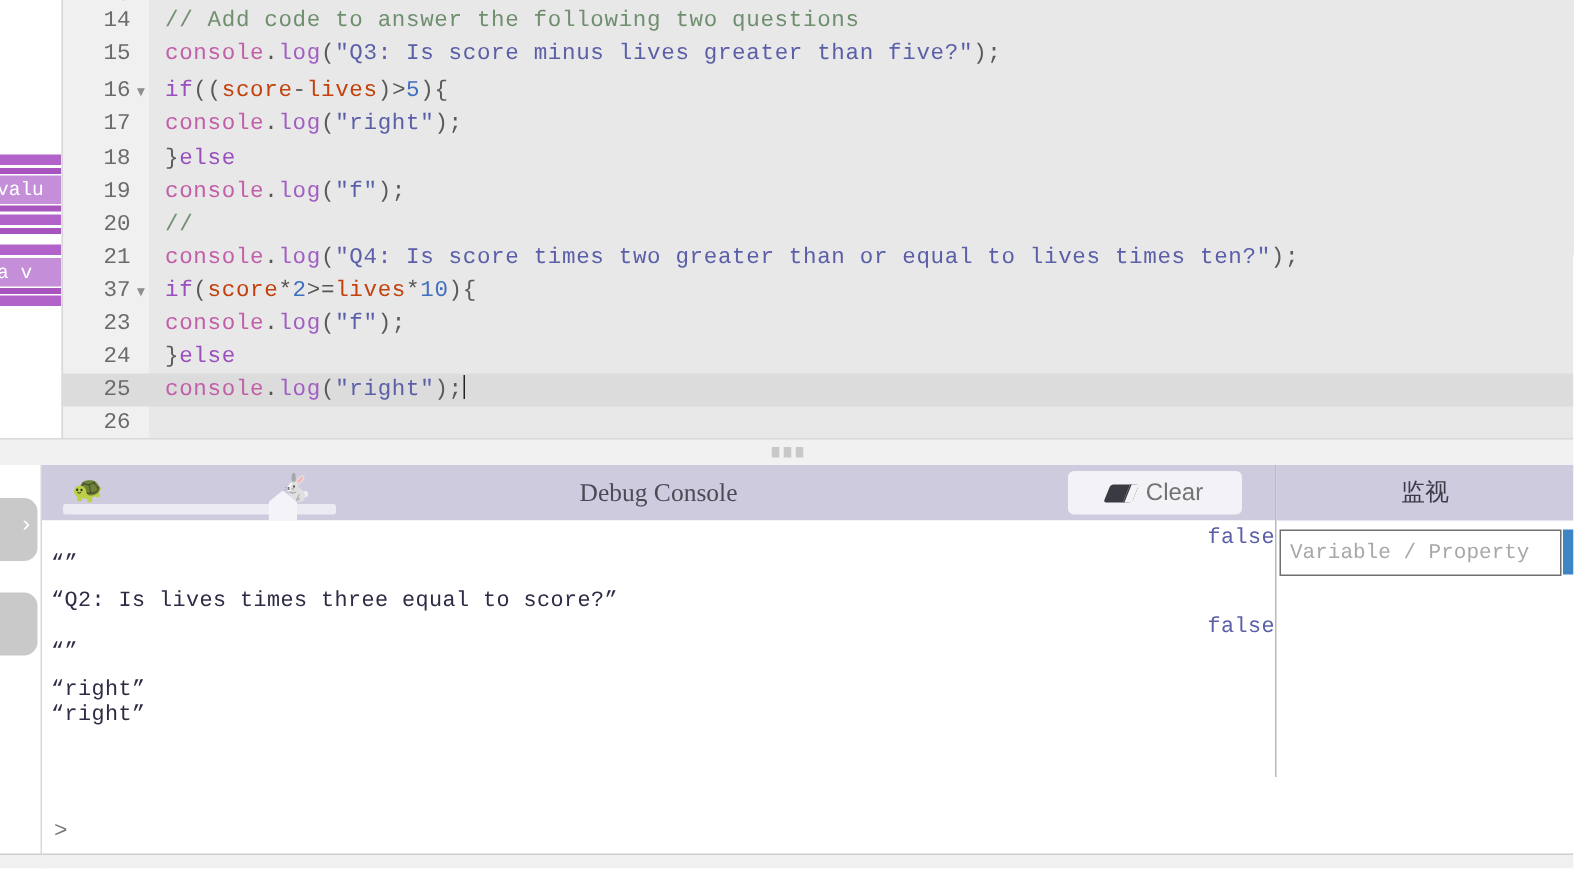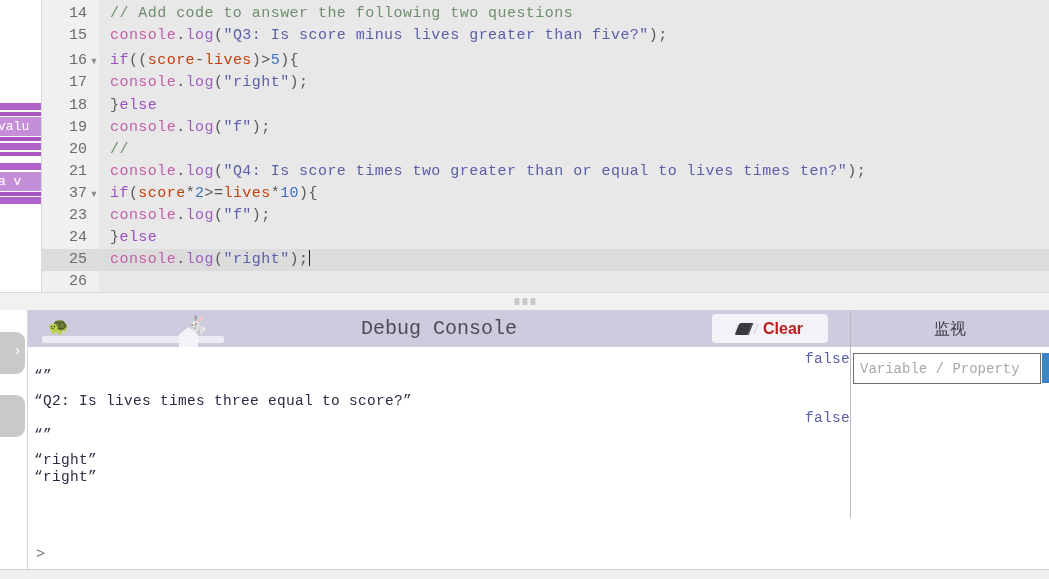--- a/index.html
+++ b/index.html
@@ -250,23 +250,23 @@
     height: 20px;
     background: #f4f3f8;
     clip-path: polygon(50% 0%, 100% 38%, 100% 100%, 0% 100%, 0% 38%);
   }
   #console-title {
     position: absolute;
     left: 0; right: 0; top: 0;
     height: 37px;
     line-height: 37px;
     text-align: center;
-    font-size: 20px;
+    font-size: 17px;
     color: #4b4b55;
-    font-family: Liberation Mono, monospace;
+    font-family: Liberation Serif, serif;
   }
   #clear-btn {
     position: absolute;
     right: 22px; top: 4px;
     width: 116px;
     height: 29px;
     background: #f3f2f7;
     border-radius: 4px;
     display: flex;
     align-items: center;
@@ -286,22 +286,22 @@
     content: "";
     position: absolute;
     right: 0; top: 0;
     width: 6px; height: 12px;
     background: #f3f2f7;
     border-left: 1px solid #3a3a42;
     box-sizing: border-box;
   }
   #clear-btn .lbl {
     font-size: 16px;
-    font-weight: bold;
-    color: #b91c1c;
+    font-weight: normal;
+    color: #737373;
   }
 
   #console-body {
     position: absolute;
     left: 0; top: 37px;
     right: 0;
     height: 232px;
     background: #ffffff;
     padding: 4px 0 0 6px;
     box-sizing: border-box;

